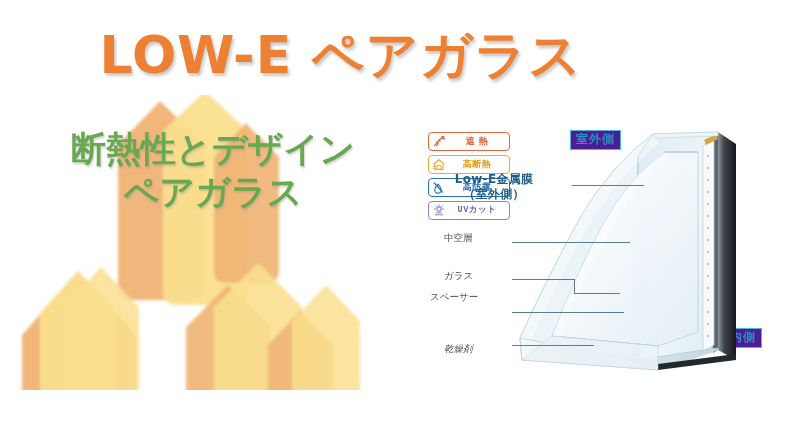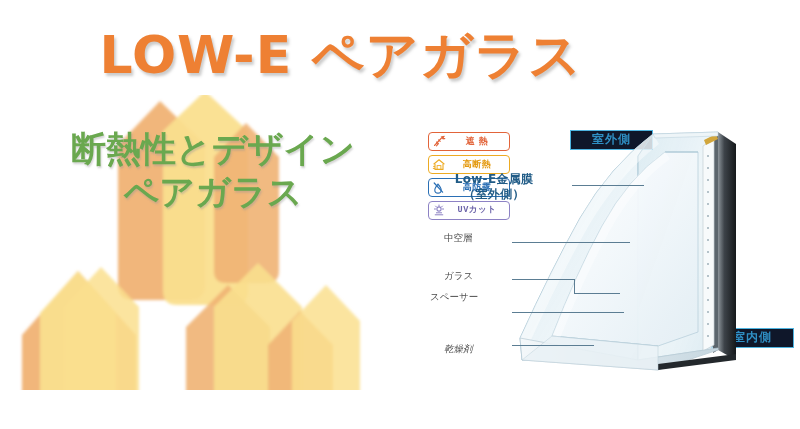--- a/index.html
+++ b/index.html
@@ -48,23 +48,23 @@
   .badge .bi { width:14px; height:13px; flex:0 0 14px; margin-right:2px; display:block; }
   .badge .btx { flex:1; text-align:center; line-height:1; }
   .badge.b1 { border-color:#e2643a; color:#e2643a; }
   .badge.b2 { border-color:#edab23; color:#e49a10; }
   .badge.b3 { border-color:#2a6fb5; color:#2a6fb5; }
   .badge.b4 { border-color:#8d82c4; color:#6b63a8; }
   .badge.b4 .btx { font-size:8.5px;font-family:Liberation Mono, monospace; }
 
   
   .sidebox {
-    position:absolute; border:1.6px solid #4eb4e0; background:#0f172a;
+    position:absolute; border:1.6px solid #4eb4e0; background:#4c1d95;
     color:#2f8fc4; font-size:12px; font-weight:bold; letter-spacing:1px;
-    padding:2px 21px; line-height:1.15; white-space:nowrap;
+    padding:2px 5px; line-height:1.15; white-space:nowrap;
   }
   #box-outdoor { left:150px; top:8px; }
   #box-indoor  { left:291px; top:206px; }
 
   
   .callout {
     position:absolute; font-size:9.5px; color:#4a4a4a; white-space:nowrap;
     line-height:1.25; 
   }
   .callout.hi { color:#215c87; font-size:12px; font-weight:bold; text-align:center; letter-spacing:.3px; }

